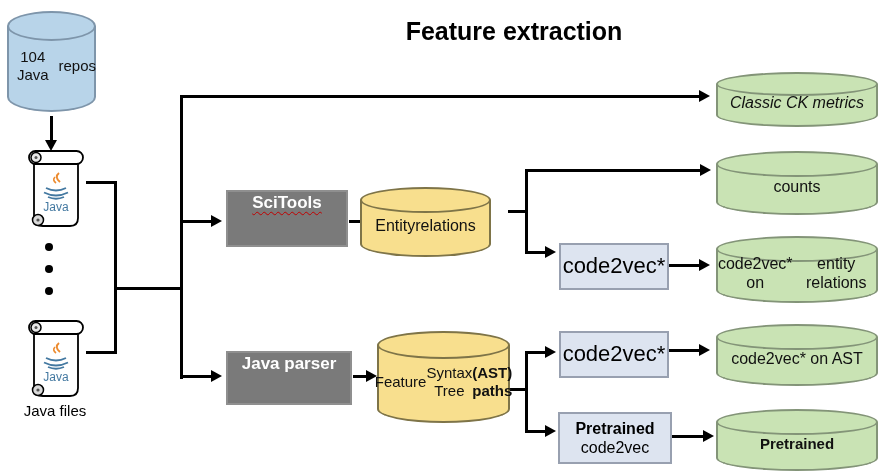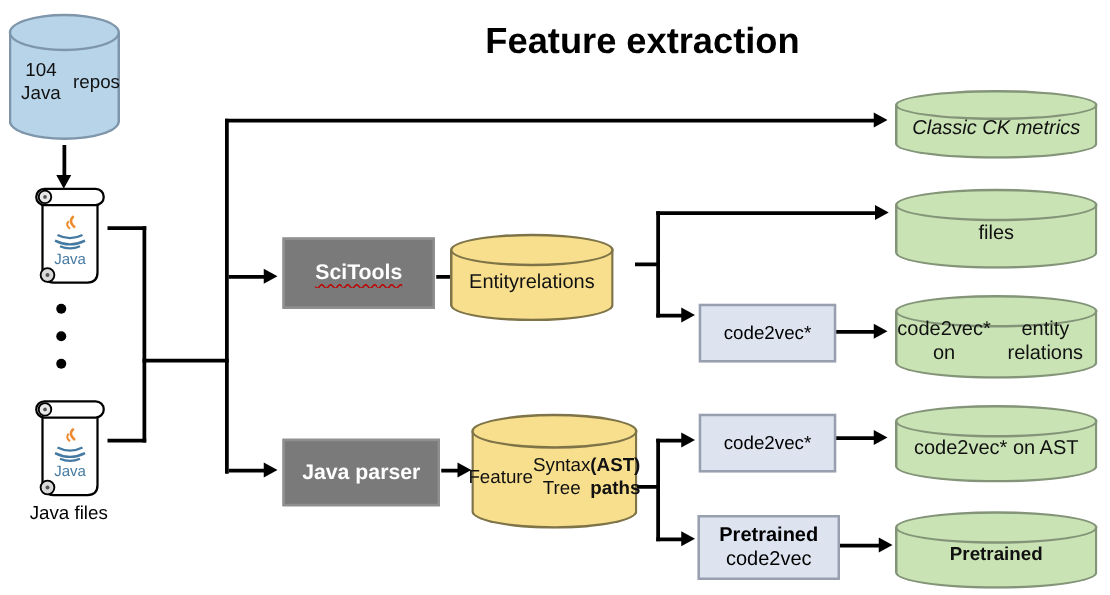--- a/index.html
+++ b/index.html
@@ -4,21 +4,21 @@
 <style>
   html,body{margin:0;padding:0;background:#fff;}
   #stage{
     position:relative;width:888px;height:476px;background:#fff;overflow:hidden;
     font-family:"Liberation Sans",sans-serif;color:#111;
   }
   .abs{position:absolute;}
   
   .title{
     position:absolute;left:264px;top:17px;width:500px;text-align:center;
-    font-size:29px;font-weight:bold;color:#000;
+    font-size:25px;font-weight:bold;color:#000;
   }
   
   .cyl{position:absolute;}
   .cyl-top{position:absolute;left:0;right:0;top:0;border-radius:50%;box-sizing:border-box;z-index:2;}
   .cyl-body{position:absolute;left:0;right:0;bottom:0;box-sizing:border-box;border-top:none!important;z-index:1;}
   .cyl-label{
     position:absolute;left:0;right:0;top:0;bottom:0;z-index:3;
     display:flex;flex-direction:row;align-items:center;justify-content:center;
     text-align:center;line-height:1.18;font-size:16px;
   }
@@ -28,27 +28,27 @@
   .cyl.yellow .cyl-body{background:#f8df8e;border:2px solid #7e7448;}
   .cyl.green .cyl-top {background:#c9e3b4;border:2px solid #839478;}
   .cyl.green .cyl-body{background:#c9e3b4;border:2px solid #839478;}
   .ry12 .cyl-top{height:24px;} .ry12 .cyl-body{top:12px;border-bottom-left-radius:50% 12px;border-bottom-right-radius:50% 12px;} .ry12 .cyl-label{padding-top:8px;font-style:italic;}
   .ry13 .cyl-top{height:26px;} .ry13 .cyl-body{top:13px;border-bottom-left-radius:50% 13px;border-bottom-right-radius:50% 13px;} .ry13 .cyl-label{padding-top:8px;}
   .ry14 .cyl-top{height:28px;} .ry14 .cyl-body{top:14px;border-bottom-left-radius:50% 14px;border-bottom-right-radius:50% 14px;} .ry14 .cyl-label{padding-top:9px;}
   .ry15 .cyl-top{height:30px;} .ry15 .cyl-body{top:15px;border-bottom-left-radius:50% 15px;border-bottom-right-radius:50% 15px;} .ry15 .cyl-label{padding-top:9px;}
   
   .graybox{
     position:absolute;background:#7a7a7a;border:2px solid #8f8f8f;box-sizing:border-box;
-    display:flex;flex-direction:column;align-items:center;justify-content:center;
+    display:flex;flex-direction:column;align-items:center;justify-content:flex-start;
     color:#fff;font-weight:bold;font-size:17px;line-height:1.3;text-align:center;
   }
   .bluebox{
     position:absolute;background:#dde4f0;border:2px solid #98a0b0;box-sizing:border-box;
     display:flex;flex-direction:column;align-items:center;justify-content:center;
-    color:#000;font-size:15px;line-height:1.2;text-align:center;
+    color:#000;font-size:22px;line-height:1.2;text-align:center;
   }
   .squiggle{text-decoration:underline wavy #c00000;text-decoration-thickness:1px;text-underline-offset:3px;}
   
   .hl{position:absolute;height:3px;background:#000;}
   .vl{position:absolute;width:3px;background:#000;}
   .ar{position:absolute;width:0;height:0;border-top:6px solid transparent;border-bottom:6px solid transparent;border-left:11px solid #000;}
   .ad{position:absolute;width:0;height:0;border-left:6px solid transparent;border-right:6px solid transparent;border-top:11px solid #000;}
   .dot{position:absolute;width:8px;height:8px;border-radius:50%;background:#000;}
   .small-label{position:absolute;font-size:15px;text-align:center;color:#000;}
   .cyl-label .b{font-weight:bold;}
@@ -203,21 +203,21 @@
     <div class="cyl-body"></div>
     <div class="cyl-label">
       <span>Classic CK metrics</span>
     </div>
   </div>
 
   <div class="cyl green ry13" style="left:716px;top:151px;width:162px;height:64px;">
     <div class="cyl-top"></div>
     <div class="cyl-body"></div>
     <div class="cyl-label">
-      <span>files</span>
+      <span>counts</span>
     </div>
   </div>
 
   <div class="cyl green ry13" style="left:716px;top:236px;width:162px;height:67px;">
     <div class="cyl-top"></div>
     <div class="cyl-body"></div>
     <div class="cyl-label">
       <span>code2vec* on</span>
       <span>entity relations</span>
     </div>

